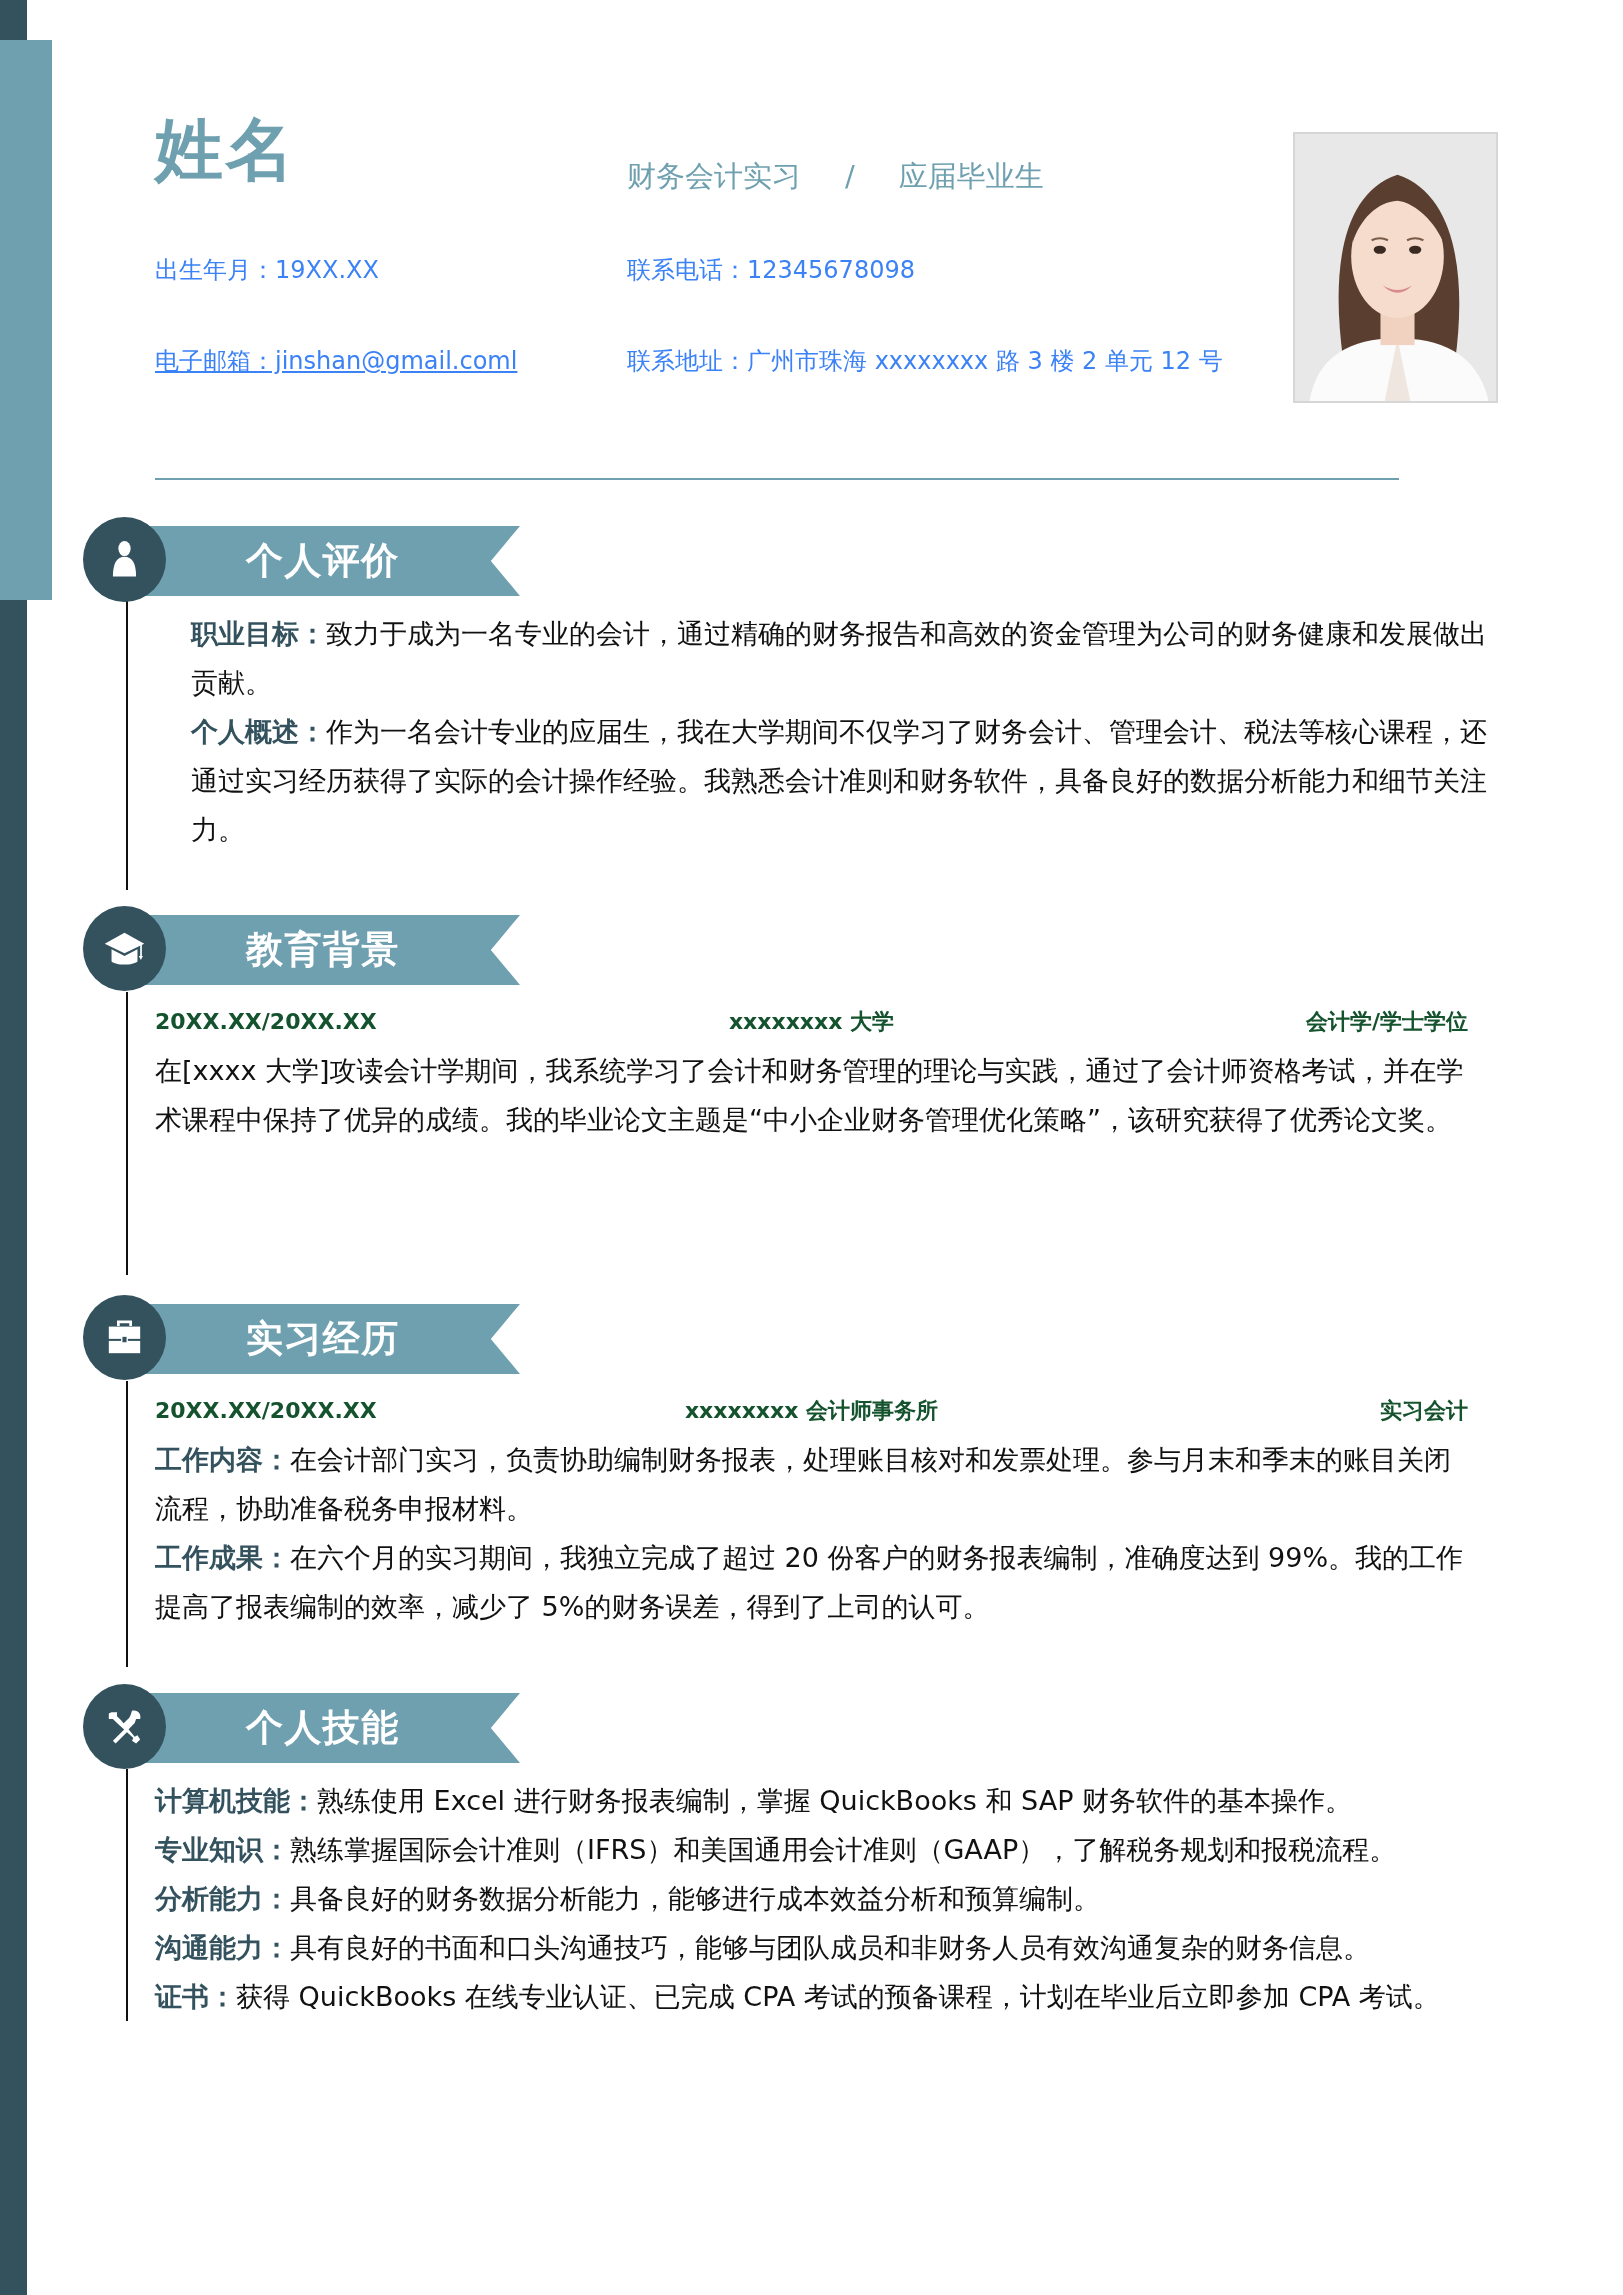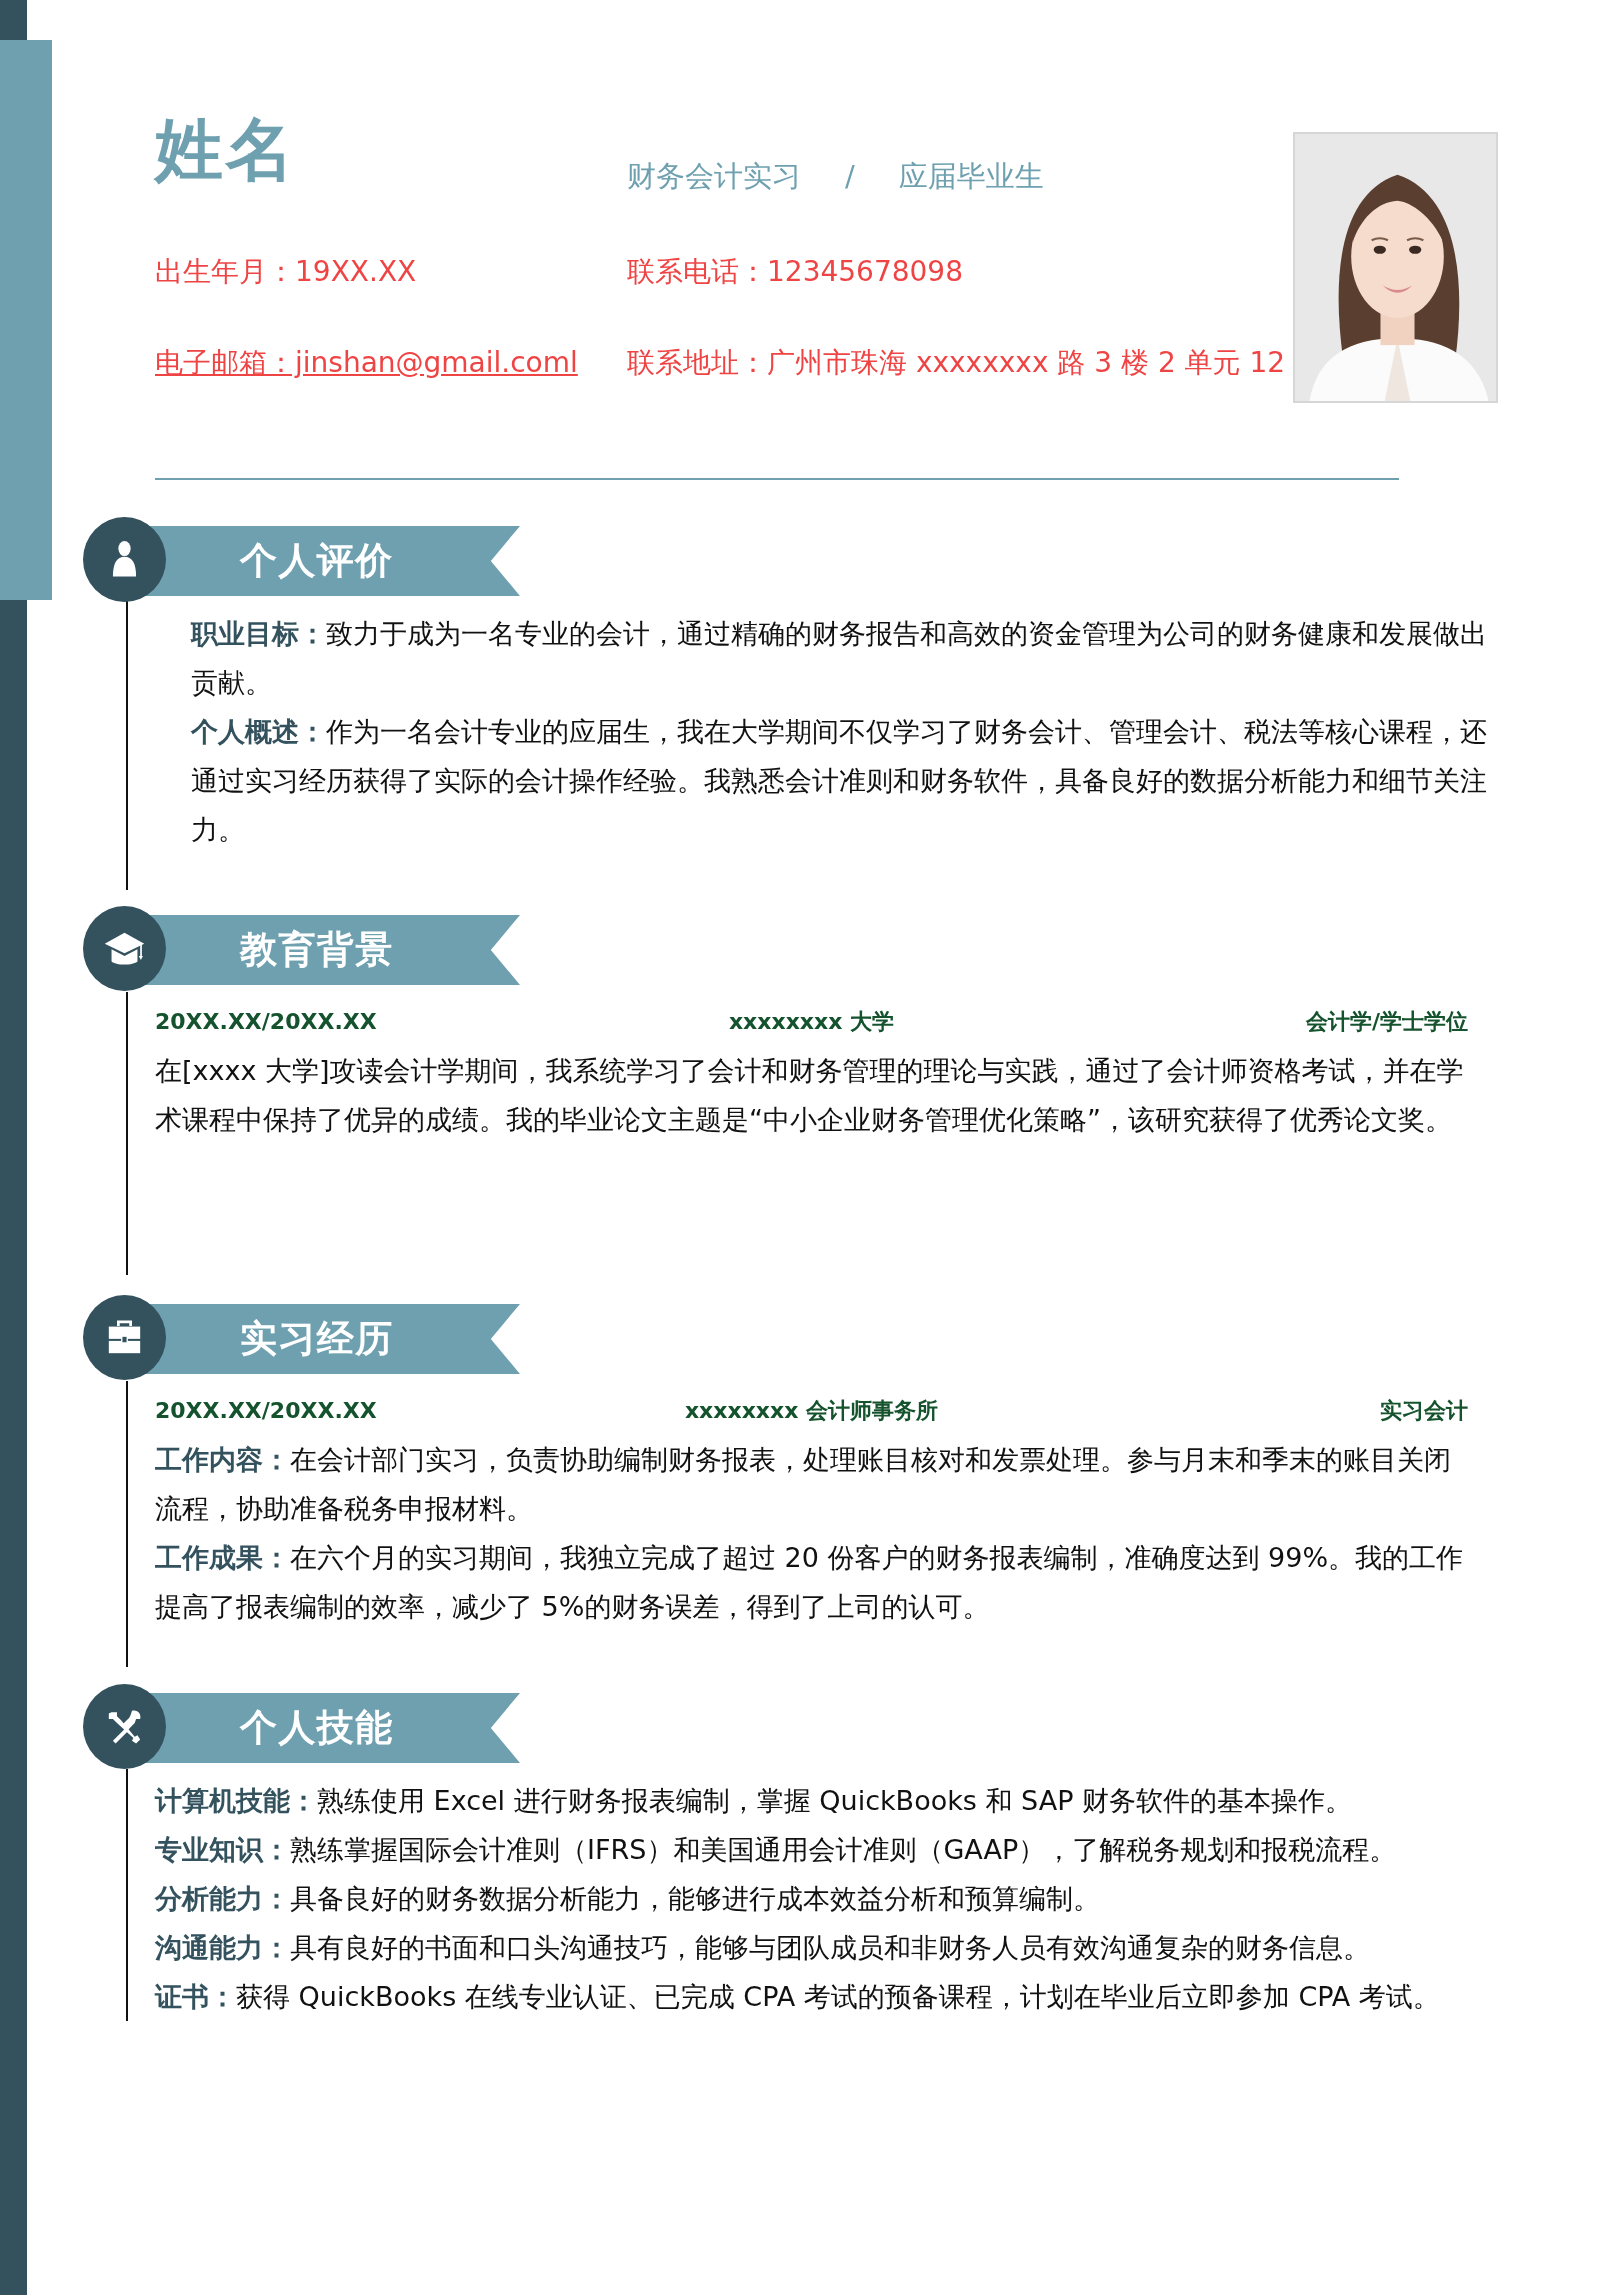--- a/index.html
+++ b/index.html
@@ -9,32 +9,32 @@
     font-family: "DejaVu Sans", "Liberation Sans", sans-serif;
     color: #111111;
   }
   .strip-dark { position: absolute; left: 0; top: 0; width: 27px; height: 2295px; background: #33525e; }
   .strip-light { position: absolute; left: 0; top: 40px; width: 52px; height: 560px; background: #6fa0b0; }
 
   .name { position: absolute; left: 155px; top: 116px; font-size: 68px; font-weight: bold; color: #6fa0b0; letter-spacing: 2.7px; line-height: 1; }
   .job { position: absolute; left: 627px; top: 162px; font-size: 29px; font-weight: normal; color: #6fa0b0; white-space: pre; line-height: 1; }
   .job .sep { display: inline-block; margin: 0 44px; }
 
-  .info { position: absolute; font-size: 28px; color: #ef4444; white-space: nowrap; line-height: 1; }
+  .info { position: absolute; font-size: 24px; color: #3b82f6; white-space: nowrap; line-height: 1; }
 
   .photo { position: absolute; left: 1293px; top: 132px; width: 205px; height: 271px; border: 2px solid #d6d6d6; background: #e8e8e8; overflow: hidden; box-sizing: border-box; }
 
   .head-rule { position: absolute; left: 155px; top: 478px; width: 1244px; height: 2px; background: #6fa0b0; }
 
   .timeline { position: absolute; left: 126px; width: 2px; background: #111; }
 
   .sec-head { position: absolute; left: 83px; width: 443px; height: 85px; }
   .ribbon { position: absolute; left: 48px; top: 8.9px; width: 389px; height: 70px; background: #6fa0b0;
             clip-path: polygon(0 0, 100% 0, 92.5% 50%, 100% 100%, 0 100%); }
-  .ribbon-title { position: absolute; left: 157px; top: 8.9px; height: 78px; line-height: 70px; font-size: 37px; font-weight: bold; color: #ffffff; letter-spacing: 1.4px; }
+  .ribbon-title { position: absolute; left: 163px; top: 8.9px; height: 78px; line-height: 70px; font-size: 37px; font-weight: bold; color: #ffffff; letter-spacing: 1.4px; }
   .circle { position: absolute; left: 0; top: 0; width: 83px; height: 85px; border-radius: 50%; background: #33525e; display: flex; align-items: center; justify-content: center; }
   .circle svg { width: 45px; height: 45px; }
 
   .content { position: absolute; left: 155px; width: 1313px; font-size: 27px; line-height: 49px; color: #111; }
   .content p { margin: 0; }
   .lbl { color: #33525e; font-weight: bold; }
   .row3 { position: relative; height: 49px; font-weight: bold; color: #14532d; font-size: 22px; }
   .row3 .l { position: absolute; left: 0; top: 0; }
   .row3 .c { position: absolute; left: 0; right: 0; top: 0; text-align: center; }
   .row3 .r { position: absolute; right: 0; top: 0; }

